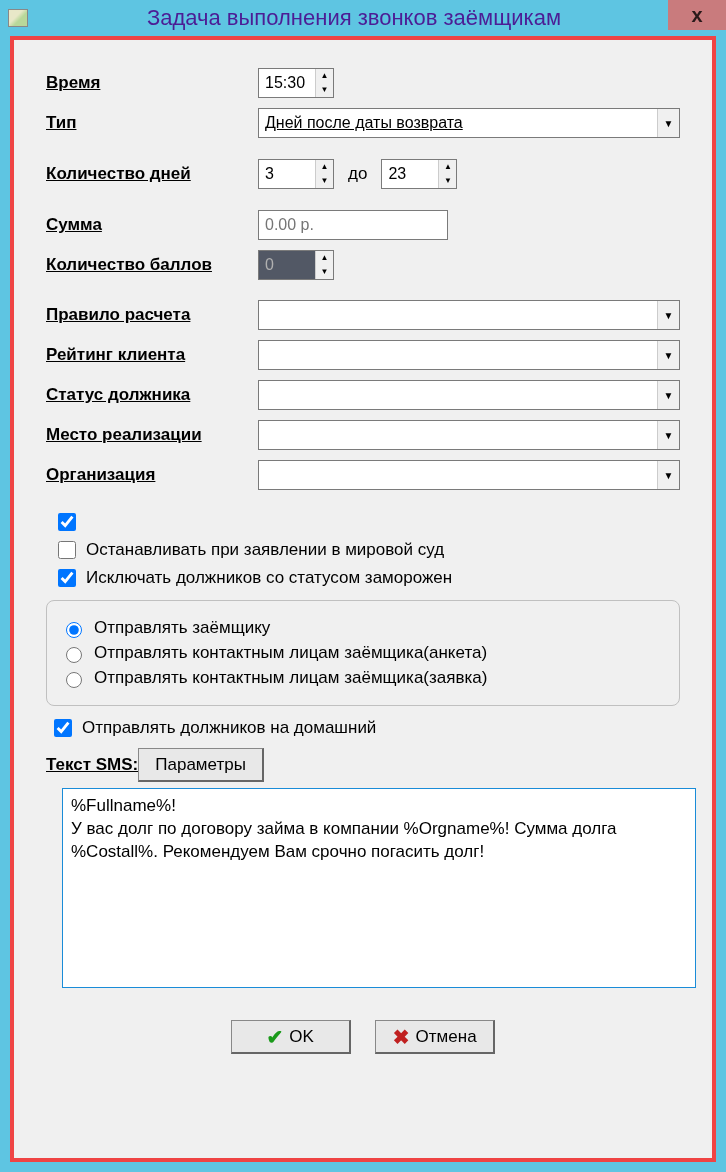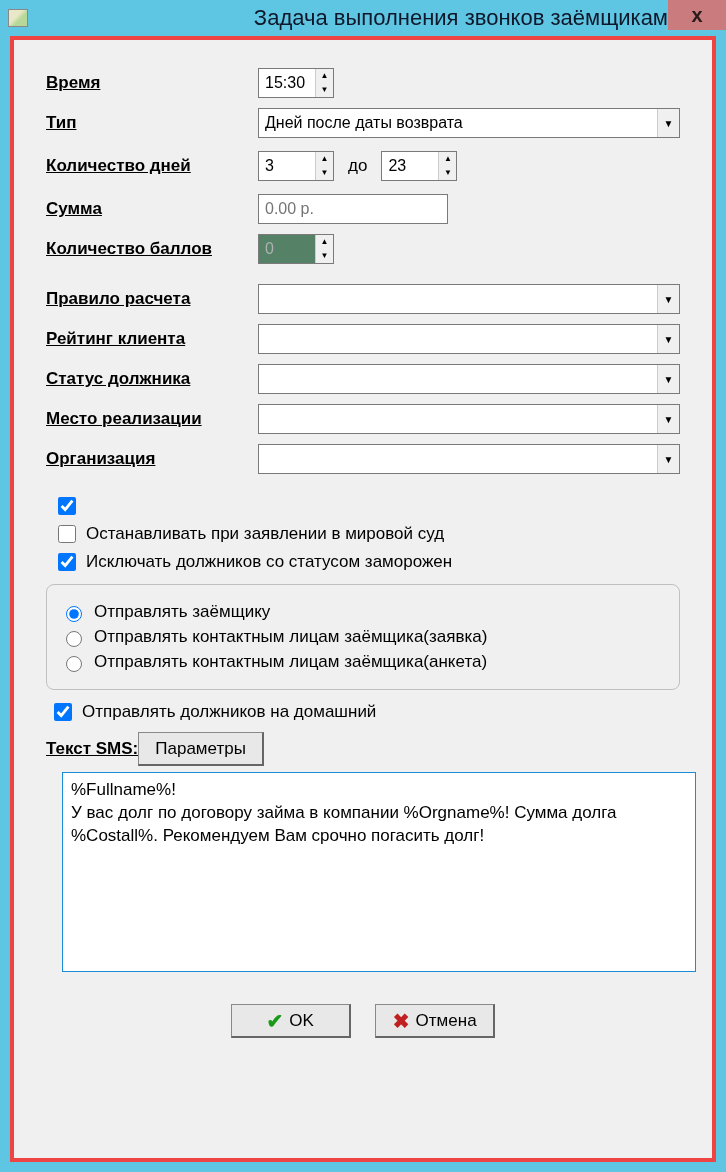--- a/index.html
+++ b/index.html
@@ -25,23 +25,23 @@
   }
   .titlebar-icon {
     width: 20px;
     height: 18px;
     background: linear-gradient(135deg,#e8e8c8 40%,#b8d89a 60%);
     border: 1px solid #888;
     margin-right: 12px;
   }
   .titlebar-text {
     flex: 1;
-    text-align: right;
+    text-align: center;
     font-size: 22px;
-    color: #0f172a;
+    color: #4c1d95;
     padding-right: 50px;
   }
   .close-btn {
     position: absolute;
     right: 0;
     top: 0;
     width: 58px;
     height: 30px;
     background: #c97b7d;
     display: flex;
@@ -83,21 +83,21 @@
   }
   .text-input.disabled {
     color: #b0b0b0;
     background: #fff;
   }
   .spinner {
     display: inline-flex;
     align-items: stretch;
     height: 30px;
     border: 1px solid #7a7a7a;
-    background: #14532d;
+    background: #0f172a;
   }
   .spinner input {
     border: none;
     outline: none;
     width: 56px;
     font-size: 16px;
     padding: 2px 6px;
     font-family: inherit;
   }
   .spinner.disabled input { color: #b0b0b0; }
@@ -118,37 +118,38 @@
     background: #f0f0f0;
   }
   .select-wrap {
     position: relative;
     flex: 1;
     display: inline-flex;
   }
   .select-wrap .select-input {
     width: 100%;
     padding-right: 26px;
+    text-decoration: underline;
   }
   .select-wrap .dd-arrow {
     position: absolute;
     right: 1px;
     top: 1px;
     bottom: 1px;
     width: 22px;
     display: flex;
     align-items: center;
     justify-content: center;
     background: #f0f0f0;
     border-left: 1px solid #ccc;
     font-size: 10px;
     cursor: pointer;
   }
   .between-label {
-    margin: 8px 14px;
+    margin: 16px 14px;
     font-size: 17px;
   }
   .check-row {
     display: flex;
     align-items: center;
     margin: 4px 0 4px 8px;
     font-size: 17px;
   }
   .check-row input[type=checkbox] {
     width: 18px;
@@ -341,25 +342,25 @@
       <span>Исключать должников со статусом заморожен</span>
     </div>
 
     <div class="radio-group">
       <div class="radio-row">
         <input type="radio" name="sendto" checked="" style="">
         <span>Отправлять заёмщику</span>
       </div>
       <div class="radio-row">
         <input type="radio" name="sendto" style="">
-        <span>Отправлять контактным лицам заёмщика(заявка)</span>
+        <span>Отправлять контактным лицам заёмщика(анкета)</span>
       </div>
       <div class="radio-row">
         <input type="radio" name="sendto" style="">
-        <span>Отправлять контактным лицам заёмщика(анкета)</span>
+        <span>Отправлять контактным лицам заёмщика(заявка)</span>
       </div>
     </div>
 
     <div class="check-row" style="margin-left:4px">
       <input type="checkbox" checked="" style="">
       <span>Отправлять должников на домашний</span>
     </div>
 
     <div class="sms-header">
       <span class="sms-label">Текст SMS:</span>

